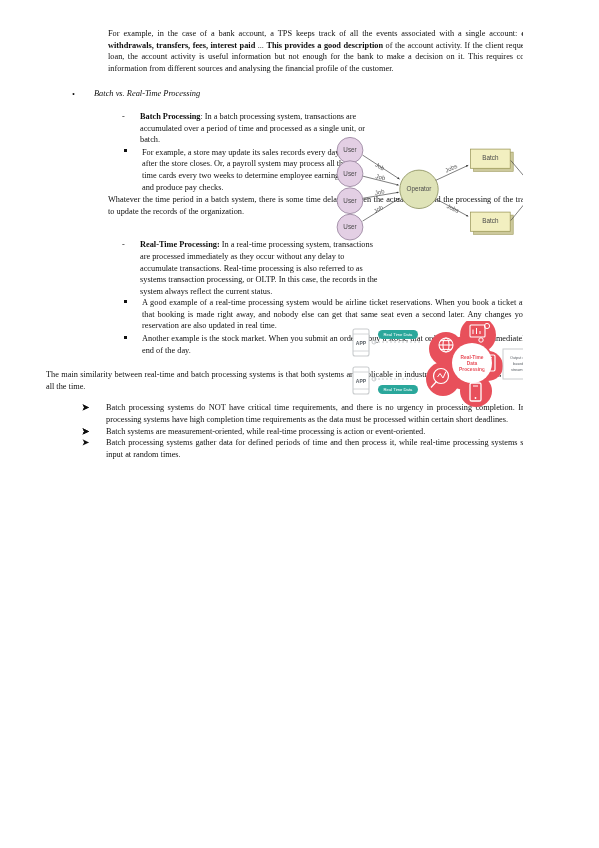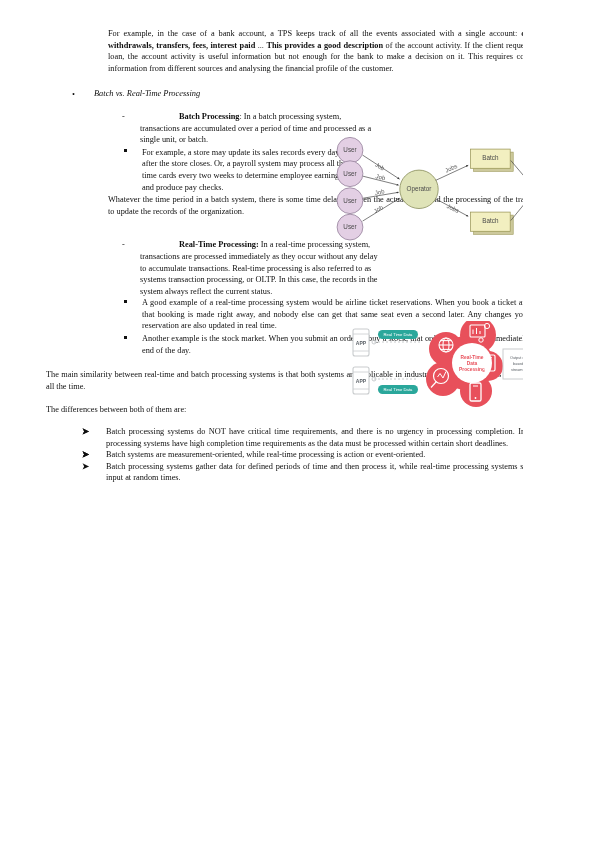--- a/index.html
+++ b/index.html
@@ -20,21 +20,21 @@
     left:46px; top:28px;
     width:506px;
   }
   p,li,div{font-size:8.3px;line-height:11.6px;}
   .para{
     margin:0 0 0 0;
     text-align:justify;
     font-size:8.3px;
     line-height:11.6px;
   }
-  .b{font-weight:bold;margin-left:39px;}
+  .b{font-weight:bold;}
 
   
   .intro{
     margin-left:62px;
     width:444px;
     text-align:justify;
   }
   .intro .emph{font-weight:bold;}
 
   
@@ -164,21 +164,20 @@
       <span>A good example of a real-time processing system would be airline ticket reservations. When you book a ticket and select a seat, that booking is made right away, and nobody else can get that same seat even a second later. Any changes you make to your reservation are also updated in real time.</span>
     </div>
 
     <div class="lvl3" style="width:434px;text-align:justify;margin-top:1px;">
       <span class="sq"></span>
       <span>Another example is the stock market. When you submit an order to buy a stock, that order is processed immediately and not at the end of the day.</span>
     </div>
 
     <div class="para body-para">The main similarity between real-time and batch processing systems is that both systems are applicable in industries where transactions are carried out all the time.</div>
 
-    <div class="para body-para" style="margin-top:12px;">The differences between both of them are:</div>
 
     <div class="arrow-list">
 
       <div class="para arrow-item">
         <span class="arw">➤</span>
       </div>
 
       <div class="para arrow-item">
         <span class="arw">➤</span>
         <span>Batch processing systems do NOT have critical time requirements, and there is no urgency in processing completion. In contrast, real-time processing systems have high completion time requirements as the data must be processed within certain short deadlines.</span>

